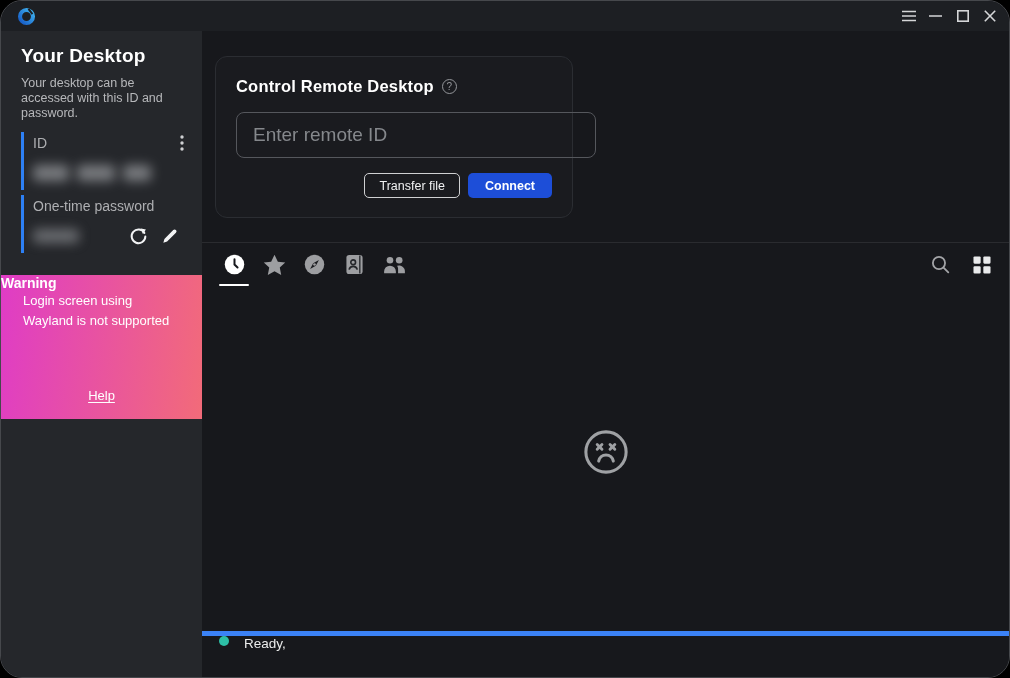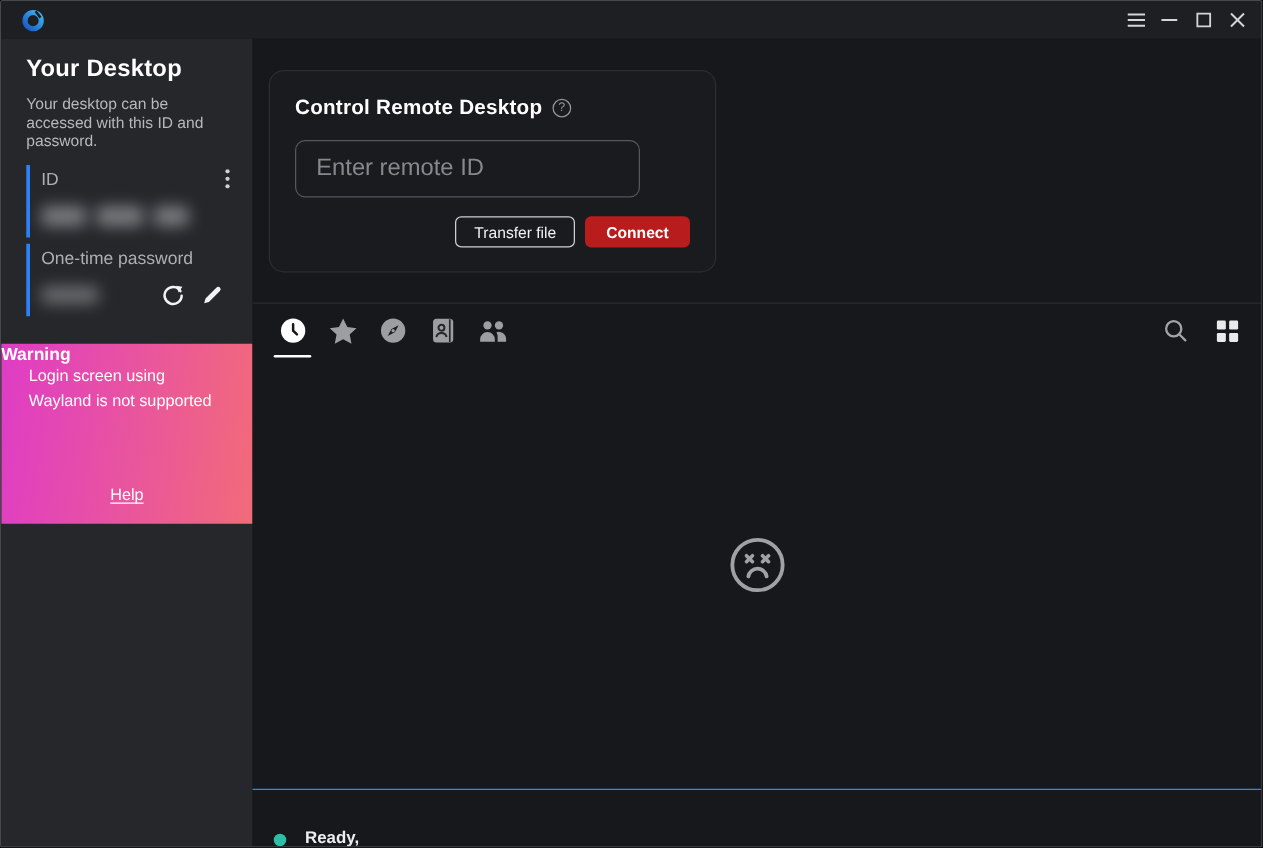--- a/index.html
+++ b/index.html
@@ -1,17 +1,17 @@
 <!DOCTYPE html>
 <html><head>
 <meta charset="utf-8">
 <style>
   html,body{margin:0;padding:0;background:#000;font-family:"Liberation Sans","DejaVu Sans",sans-serif;}
   *{box-sizing:border-box;}
-  .window{position:relative;width:1010px;height:678px;background:#17181c;border:1px solid #46484c;border-radius:2px;overflow:hidden;display:flex;flex-direction:column;}
+  .window{position:relative;width:1010px;height:678px;background:#17181c;border:1px solid #46484c;border-radius:22px;overflow:hidden;display:flex;flex-direction:column;}
   
   .titlebar{height:30px;flex:0 0 30px;background:#1d1f23;display:flex;align-items:center;padding:0 6px 0 16px;}
   .titlebar .spacer{flex:1;}
   .tb-btn{width:27px;height:26px;display:flex;align-items:center;justify-content:center;color:#d5d6d8;}
   
   .body{flex:1;display:flex;min-height:0;}
   .sidebar{width:201px;flex:0 0 201px;background:#25272b;display:flex;flex-direction:column;}
   .main{flex:1;background:#17181c;display:flex;flex-direction:column;min-width:0;}
   
   .sb-title{color:#fff;font-size:19px;font-weight:700;margin:14px 20px 0 20px;letter-spacing:.2px;}
@@ -29,36 +29,36 @@
   .warning-title{font-size:14px;font-weight:700;text-align:left;}
   .warning-line{font-size:13px;margin:0 0 0 22px;line-height:20px;}
   .warning-line.first{}
   .warning-help{margin:auto auto 16px auto;font-size:13px;color:#fff;text-decoration:underline;text-underline-offset:2px;}
   
   .connect-wrap{padding:25px 0 0 13px;}
   .card{width:358px;height:162px;background:#1a1b1f;border:1px solid #2b2d32;border-radius:12px;padding:20px 20px 0 20px;}
   .card-title-row{display:flex;align-items:center;gap:8px;}
   .card-title{color:#fff;font-size:16.5px;font-weight:700;letter-spacing:.2px;}
   .help-circle{width:15px;height:15px;border:1.4px solid #94969a;border-radius:50%;color:#94969a;font-size:10px;display:flex;align-items:center;justify-content:center;line-height:1;}
-  .remote-input{margin-top:16px;width:276px;height:46px;background:transparent;border:1px solid #55575c;border-radius:8px;color:#e8e9ea;font-size:19px;padding:0 16px;outline:none;font-family:inherit;}
+  .remote-input{margin-top:16px;width:360px;height:46px;background:transparent;border:1px solid #55575c;border-radius:8px;color:#e8e9ea;font-size:19px;padding:0 16px;outline:none;font-family:inherit;}
   .remote-input::placeholder{color:#85888c;}
   .card-buttons{display:flex;justify-content:flex-end;align-items:center;gap:8px;margin-top:15px;}
   .btn-transfer{height:25px;padding:0 14px;background:transparent;border:1px solid #cfd0d2;border-radius:5px;color:#f0f1f2;font-size:12.5px;font-family:inherit;}
-  .btn-connect{height:25px;padding:0 17px;background:#b91c1c;border:none;border-radius:5px;color:#fff;font-size:12.5px;font-weight:700;font-family:inherit;}
+  .btn-connect{height:25px;padding:0 17px;background:#1d4ed8;border:none;border-radius:5px;color:#fff;font-size:12.5px;font-weight:700;font-family:inherit;}
   
   .main-divider{height:1px;background:#2a2b2f;margin-top:24px;}
   .tabbar{height:43px;display:flex;align-items:center;padding:0 12px 0 17px;position:relative;}
   .tab-slot{width:30px;height:30px;display:flex;align-items:center;justify-content:center;margin-right:10px;position:relative;}
   .tab-underline{position:absolute;left:17px;bottom:0;width:30px;height:2.5px;background:#fff;border-radius:2px;}
   .tab-right{margin-left:auto;display:flex;align-items:center;gap:12px;}
   
   .list-area{flex:1;display:flex;flex-direction:column;align-items:center;justify-content:center;}
   .empty-text{color:#c4c5c8;font-size:14.5px;line-height:19px;text-align:center;margin-top:13px;}
   
-  .statusbar{height:46px;flex:0 0 46px;border-top:1px solid #3b82f6;display:flex;align-items:flex-end;padding-left:17px;color:#eceded;font-size:13.5px;font-weight:bold;}
+  .statusbar{height:46px;flex:0 0 46px;border-top:5px solid #3b82f6;display:flex;align-items:flex-start;padding-left:17px;color:#eceded;font-size:13.5px;}
   .status-dot{width:10px;height:10px;border-radius:50%;background:#2dbfa6;flex:0 0 10px;}
   .status-text{margin-left:15px;}
   .status-link{margin-left:4px;color:#eceded;text-decoration:underline;text-underline-offset:3px;}
   svg{display:block;}
 </style>
 </head>
 <body>
 
 <div class="window">
 

